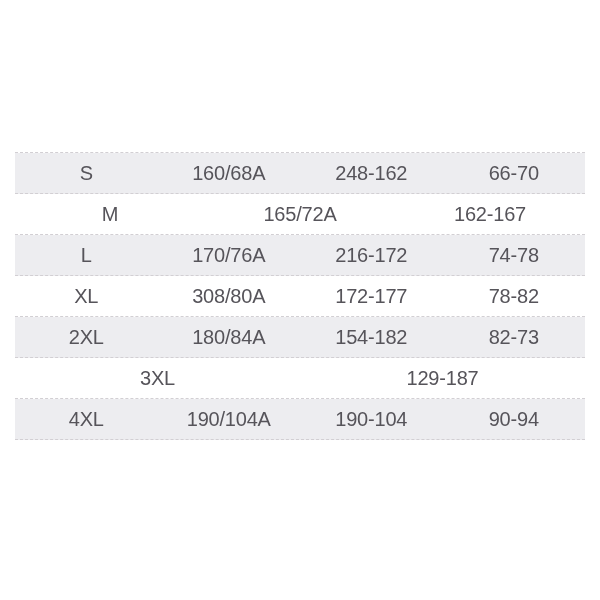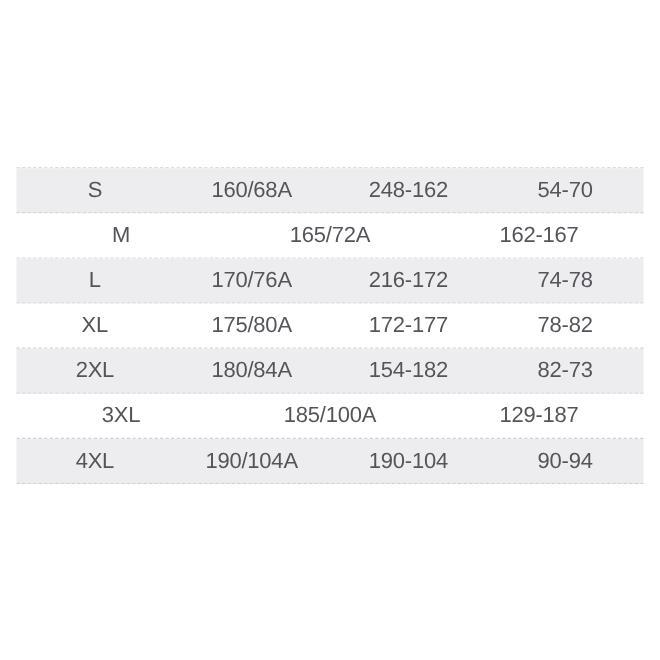--- a/index.html
+++ b/index.html
@@ -41,48 +41,47 @@
   }
 </style>
 </head>
 <body>
 
 <div class="size-table">
   <div class="row">
     <div class="cell">S</div>
     <div class="cell">160/68A</div>
     <div class="cell">248-162</div>
-    <div class="cell">54-70</div>
+    <div class="cell">66-70</div>
   </div>
   <div class="row">
     <div class="cell">M</div>
     <div class="cell">165/72A</div>
     <div class="cell">162-167</div>
   </div>
   <div class="row">
     <div class="cell">L</div>
     <div class="cell">170/76A</div>
     <div class="cell">216-172</div>
     <div class="cell">74-78</div>
   </div>
   <div class="row">
     <div class="cell">XL</div>
-    <div class="cell">175/80A</div>
+    <div class="cell">308/80A</div>
     <div class="cell">172-177</div>
     <div class="cell">78-82</div>
   </div>
   <div class="row">
     <div class="cell">2XL</div>
     <div class="cell">180/84A</div>
     <div class="cell">154-182</div>
     <div class="cell">82-73</div>
   </div>
   <div class="row">
     <div class="cell">3XL</div>
-    <div class="cell">185/100A</div>
     <div class="cell">129-187</div>
   </div>
   <div class="row">
     <div class="cell">4XL</div>
     <div class="cell">190/104A</div>
     <div class="cell">190-104</div>
     <div class="cell">90-94</div>
   </div>
 </div>
 

